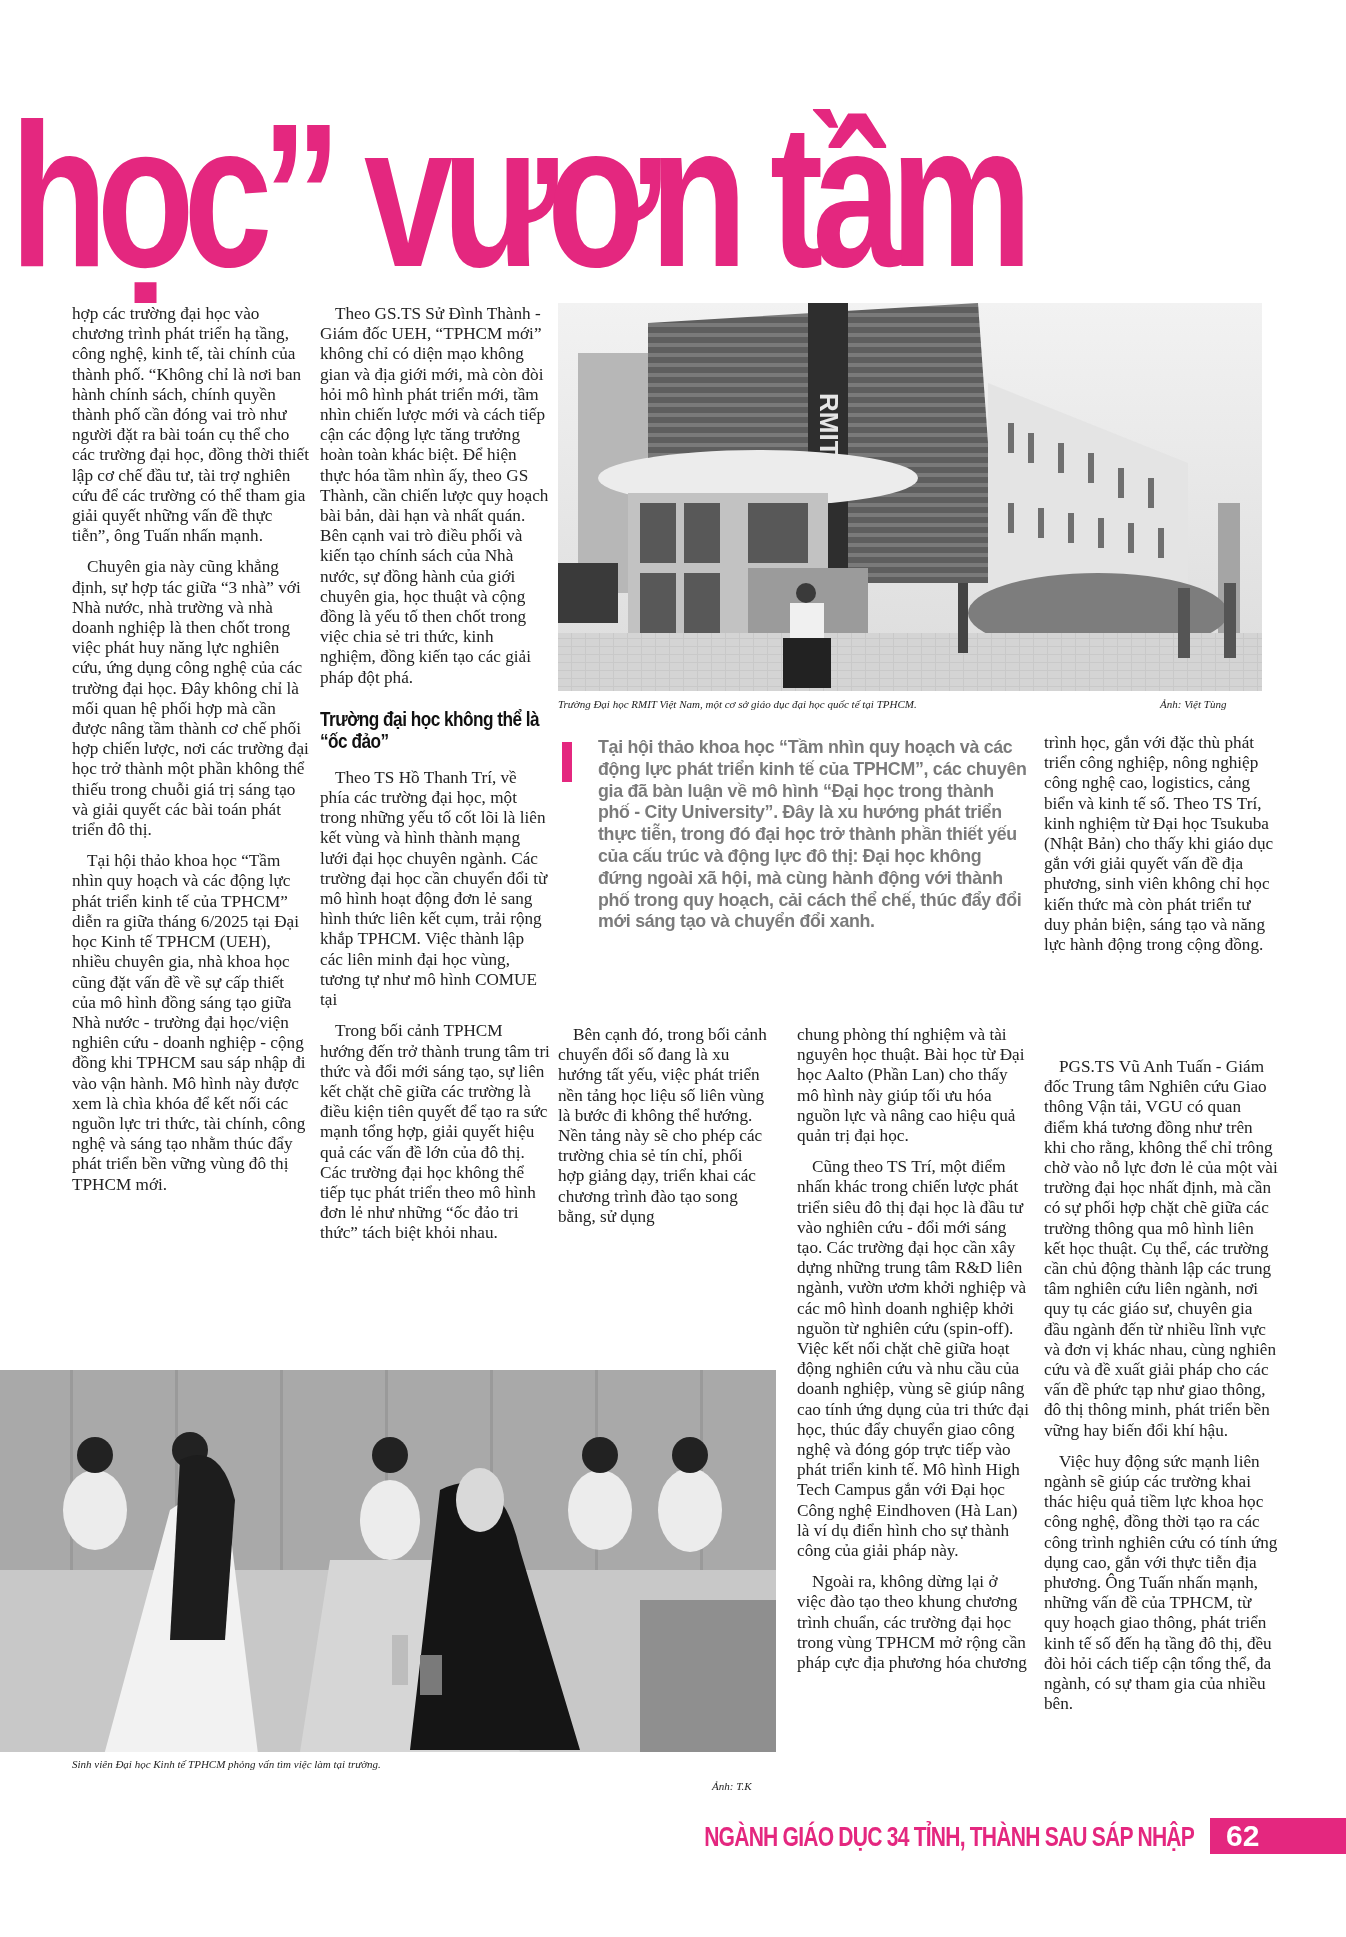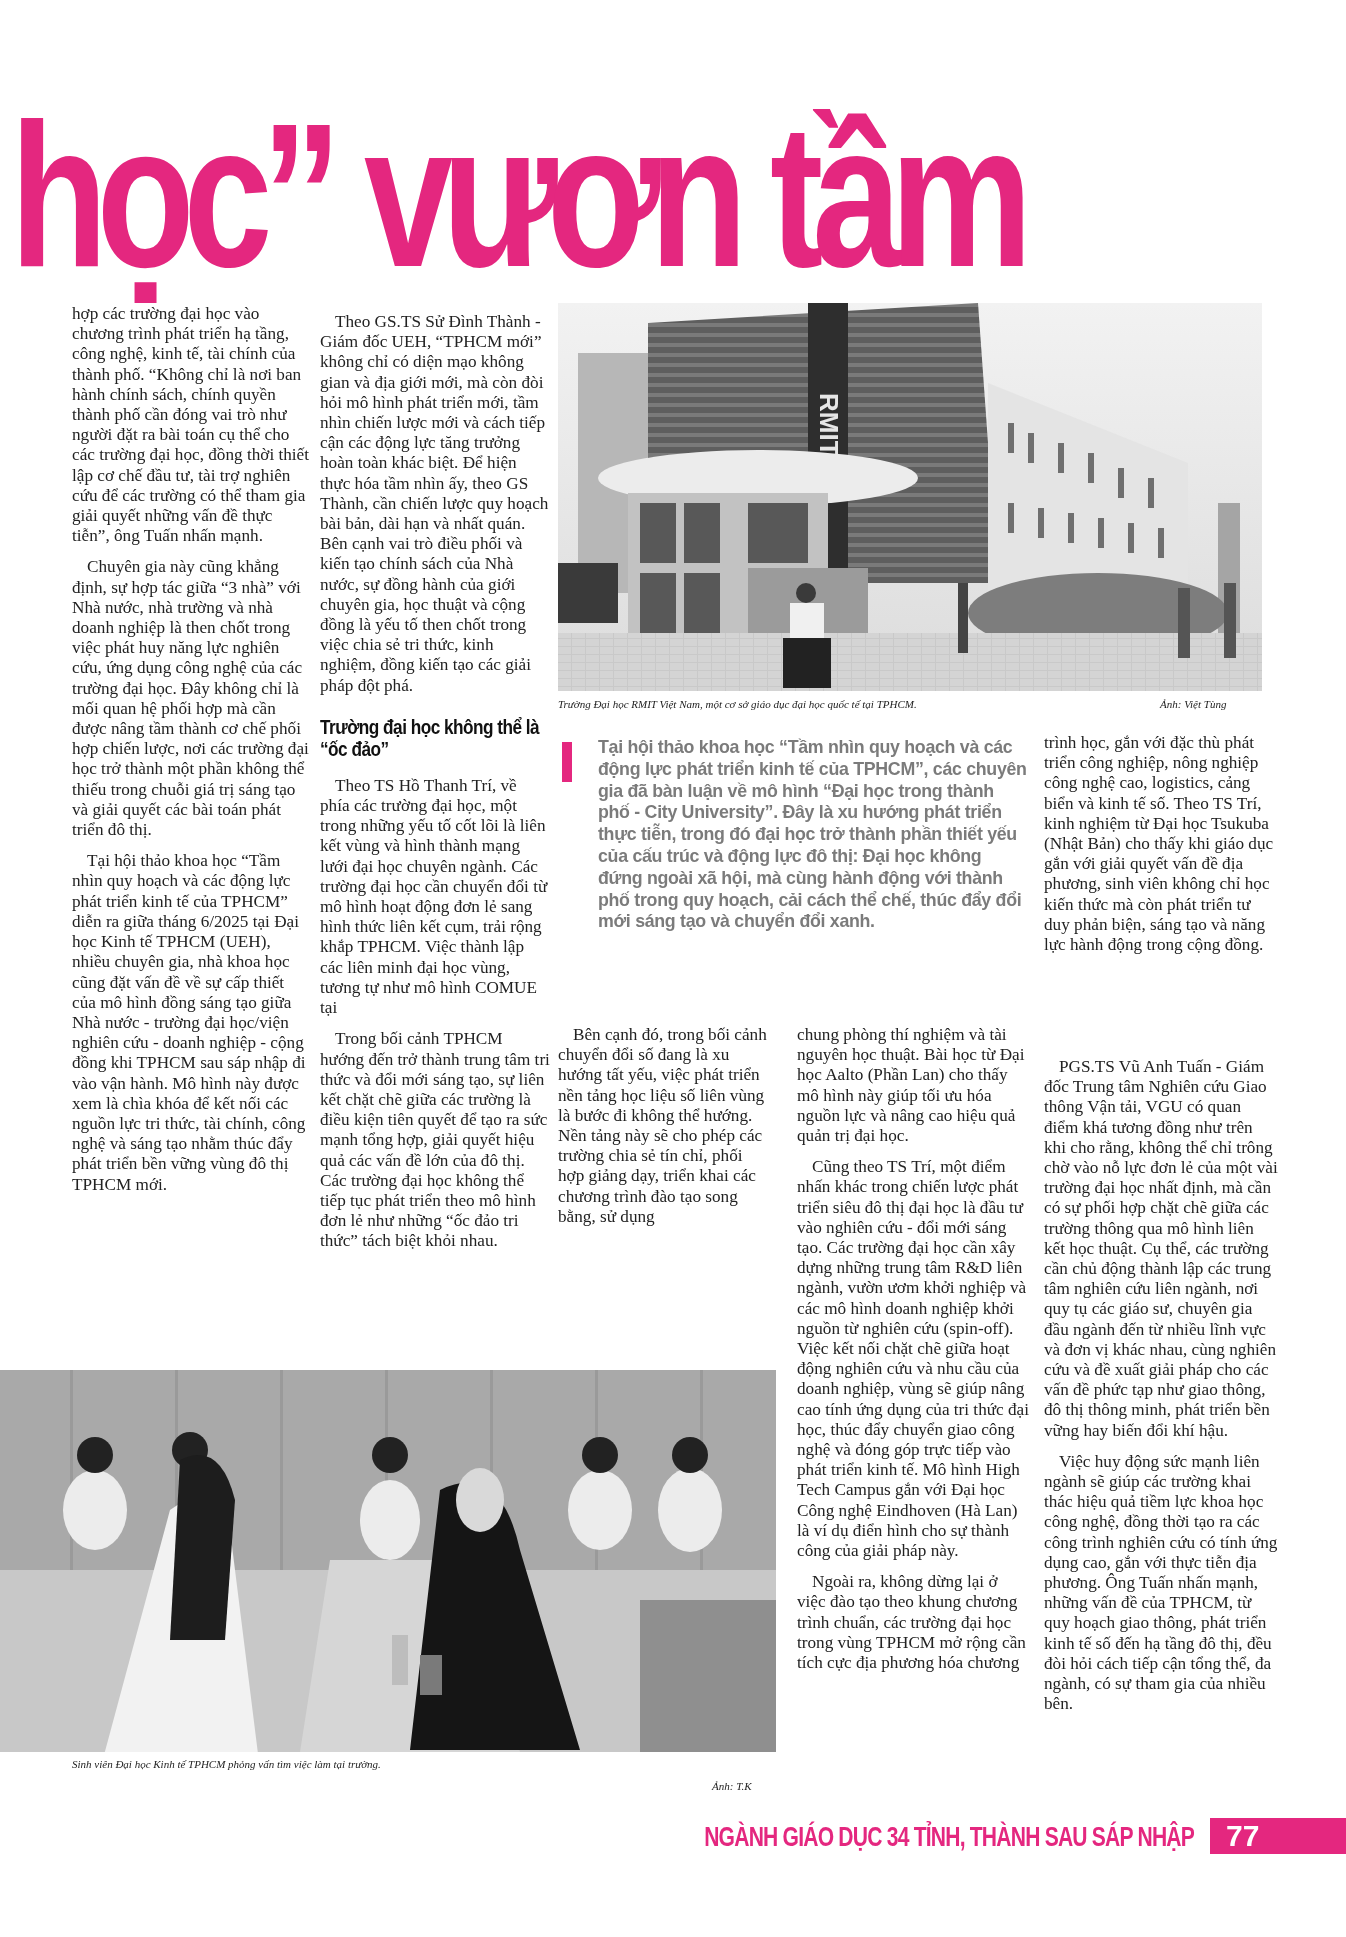--- a/index.html
+++ b/index.html
@@ -21,21 +21,21 @@
 <body>
 
 <div class="abs title">học” vươn tầm</div>
 
 <div class="abs col" style="left:72px;top:304px;width:240px;">
   <p class="noind">hợp các trường đại học vào chương trình phát triển hạ tầng, công nghệ, kinh tế, tài chính của thành phố. “Không chỉ là nơi ban hành chính sách, chính quyền thành phố cần đóng vai trò như người đặt ra bài toán cụ thể cho các trường đại học, đồng thời thiết lập cơ chế đầu tư, tài trợ nghiên cứu để các trường có thể tham gia giải quyết những vấn đề thực tiễn”, ông Tuấn nhấn mạnh.</p>
   <p>Chuyên gia này cũng khẳng định, sự hợp tác giữa “3 nhà” với Nhà nước, nhà trường và nhà doanh nghiệp là then chốt trong việc phát huy năng lực nghiên cứu, ứng dụng công nghệ của các trường đại học. Đây không chỉ là mối quan hệ phối hợp mà cần được nâng tầm thành cơ chế phối hợp chiến lược, nơi các trường đại học trở thành một phần không thể thiếu trong chuỗi giá trị sáng tạo và giải quyết các bài toán phát triển đô thị.</p>
   <p>Tại hội thảo khoa học “Tầm nhìn quy hoạch và các động lực phát triển kinh tế của TPHCM” diễn ra giữa tháng 6/2025 tại Đại học Kinh tế TPHCM (UEH), nhiều chuyên gia, nhà khoa học cũng đặt vấn đề về sự cấp thiết của mô hình đồng sáng tạo giữa Nhà nước - trường đại học/viện nghiên cứu - doanh nghiệp - cộng đồng khi TPHCM sau sáp nhập đi vào vận hành. Mô hình này được xem là chìa khóa để kết nối các nguồn lực tri thức, tài chính, công nghệ và sáng tạo nhằm thúc đẩy phát triển bền vững vùng đô thị TPHCM mới.</p>
 </div>
 
-<div class="abs col" style="left:320px;top:304px;width:230px;margin-top:8px;">
+<div class="abs col" style="left:320px;top:304px;width:230px;">
   <p>Theo GS.TS Sử Đình Thành - Giám đốc UEH, “TPHCM mới” không chỉ có diện mạo không gian và địa giới mới, mà còn đòi hỏi mô hình phát triển mới, tầm nhìn chiến lược mới và cách tiếp cận các động lực tăng trưởng hoàn toàn khác biệt. Để hiện thực hóa tầm nhìn ấy, theo GS Thành, cần chiến lược quy hoạch bài bản, dài hạn và nhất quán. Bên cạnh vai trò điều phối và kiến tạo chính sách của Nhà nước, sự đồng hành của giới chuyên gia, học thuật và cộng đồng là yếu tố then chốt trong việc chia sẻ tri thức, kinh nghiệm, đồng kiến tạo các giải pháp đột phá.</p>
   <div class="subhead">Trường đại học không thể là “ốc đảo”</div>
   <p>Theo TS Hồ Thanh Trí, về phía các trường đại học, một trong những yếu tố cốt lõi là liên kết vùng và hình thành mạng lưới đại học chuyên ngành. Các trường đại học cần chuyển đổi từ mô hình hoạt động đơn lẻ sang hình thức liên kết cụm, trải rộng khắp TPHCM. Việc thành lập các liên minh đại học vùng, tương tự như mô hình COMUE tại</p>
   <p>Trong bối cảnh TPHCM hướng đến trở thành trung tâm tri thức và đổi mới sáng tạo, sự liên kết chặt chẽ giữa các trường là điều kiện tiên quyết để tạo ra sức mạnh tổng hợp, giải quyết hiệu quả các vấn đề lớn của đô thị. Các trường đại học không thể tiếp tục phát triển theo mô hình đơn lẻ như những “ốc đảo tri thức” tách biệt khỏi nhau.</p>
 </div>
 
 <div class="abs photo" style="left:558px;top:303px;width:704px;height:388px;">
   <svg width="704" height="388" viewBox="0 0 704 388">
     <defs>
       <linearGradient id="sky" x1="0" y1="0" x2="0" y2="1">
@@ -103,21 +103,21 @@
   <p class="noind">trình học, gắn với đặc thù phát triển công nghiệp, nông nghiệp công nghệ cao, logistics, cảng biển và kinh tế số. Theo TS Trí, kinh nghiệm từ Đại học Tsukuba (Nhật Bản) cho thấy khi giáo dục gắn với giải quyết vấn đề địa phương, sinh viên không chỉ học kiến thức mà còn phát triển tư duy phản biện, sáng tạo và năng lực hành động trong cộng đồng.</p>
 </div>
 
 <div class="abs col" style="left:558px;top:1025px;width:212px;">
   <p>Bên cạnh đó, trong bối cảnh chuyển đổi số đang là xu hướng tất yếu, việc phát triển nền tảng học liệu số liên vùng là bước đi không thể hướng. Nền tảng này sẽ cho phép các trường chia sẻ tín chỉ, phối hợp giảng dạy, triển khai các chương trình đào tạo song bằng, sử dụng</p>
 </div>
 
 <div class="abs col" style="left:797px;top:1025px;width:232px;">
   <p class="noind">chung phòng thí nghiệm và tài nguyên học thuật. Bài học từ Đại học Aalto (Phần Lan) cho thấy mô hình này giúp tối ưu hóa nguồn lực và nâng cao hiệu quả quản trị đại học.</p>
   <p>Cũng theo TS Trí, một điểm nhấn khác trong chiến lược phát triển siêu đô thị đại học là đầu tư vào nghiên cứu - đổi mới sáng tạo. Các trường đại học cần xây dựng những trung tâm R&amp;D liên ngành, vườn ươm khởi nghiệp và các mô hình doanh nghiệp khởi nguồn từ nghiên cứu (spin-off). Việc kết nối chặt chẽ giữa hoạt động nghiên cứu và nhu cầu của doanh nghiệp, vùng sẽ giúp nâng cao tính ứng dụng của tri thức đại học, thúc đẩy chuyển giao công nghệ và đóng góp trực tiếp vào phát triển kinh tế. Mô hình High Tech Campus gắn với Đại học Công nghệ Eindhoven (Hà Lan) là ví dụ điển hình cho sự thành công của giải pháp này.</p>
-  <p>Ngoài ra, không dừng lại ở việc đào tạo theo khung chương trình chuẩn, các trường đại học trong vùng TPHCM mở rộng cần tích cực địa phương hóa chương</p>
+  <p>Ngoài ra, không dừng lại ở việc đào tạo theo khung chương trình chuẩn, các trường đại học trong vùng TPHCM mở rộng cần pháp cực địa phương hóa chương</p>
 </div>
 
 <div class="abs col" style="left:1044px;top:1025px;width:234px;margin-top:32px;">
   <p>PGS.TS Vũ Anh Tuấn - Giám đốc Trung tâm Nghiên cứu Giao thông Vận tải, VGU có quan điểm khá tương đồng như trên khi cho rằng, không thể chỉ trông chờ vào nỗ lực đơn lẻ của một vài trường đại học nhất định, mà cần có sự phối hợp chặt chẽ giữa các trường thông qua mô hình liên kết học thuật. Cụ thể, các trường cần chủ động thành lập các trung tâm nghiên cứu liên ngành, nơi quy tụ các giáo sư, chuyên gia đầu ngành đến từ nhiều lĩnh vực và đơn vị khác nhau, cùng nghiên cứu và đề xuất giải pháp cho các vấn đề phức tạp như giao thông, đô thị thông minh, phát triển bền vững hay biến đổi khí hậu.</p>
   <p>Việc huy động sức mạnh liên ngành sẽ giúp các trường khai thác hiệu quả tiềm lực khoa học công nghệ, đồng thời tạo ra các công trình nghiên cứu có tính ứng dụng cao, gắn với thực tiễn địa phương. Ông Tuấn nhấn mạnh, những vấn đề của TPHCM, từ quy hoạch giao thông, phát triển kinh tế số đến hạ tầng đô thị, đều đòi hỏi cách tiếp cận tổng thể, đa ngành, có sự tham gia của nhiều bên.</p>
 </div>
 
 <div class="abs photo" style="left:0px;top:1370px;width:776px;height:382px;">
   <svg width="776" height="382" viewBox="0 0 776 382">
     <rect width="776" height="382" fill="#a9a9a9"></rect>
@@ -151,13 +151,13 @@
     <ellipse cx="480" cy="130" rx="24" ry="32" fill="#d9d9d9"></ellipse>
     <rect x="392" y="265" width="16" height="50" fill="#bdbdbd"></rect>
     <rect x="420" y="285" width="22" height="40" fill="#7a7a7a"></rect>
     <rect x="640" y="230" width="136" height="152" fill="#8f8f8f"></rect>
   </svg>
 </div>
 <div class="abs caption" style="left:72px;top:1758px;">Sinh viên Đại học Kinh tế TPHCM phỏng vấn tìm việc làm tại trường.</div>
 <div class="abs caption" style="left:712px;top:1780px;">Ảnh: T.K</div>
 
 <div class="abs footer-text" style="right:152px;top:1820px;">NGÀNH GIÁO DỤC 34 TỈNH, THÀNH SAU SÁP NHẬP</div>
-<div class="abs page-box" style="left:1210px;top:1818px;width:136px;height:36px;">77</div>
+<div class="abs page-box" style="left:1210px;top:1818px;width:136px;height:36px;">62</div>
 
 </body></html>

